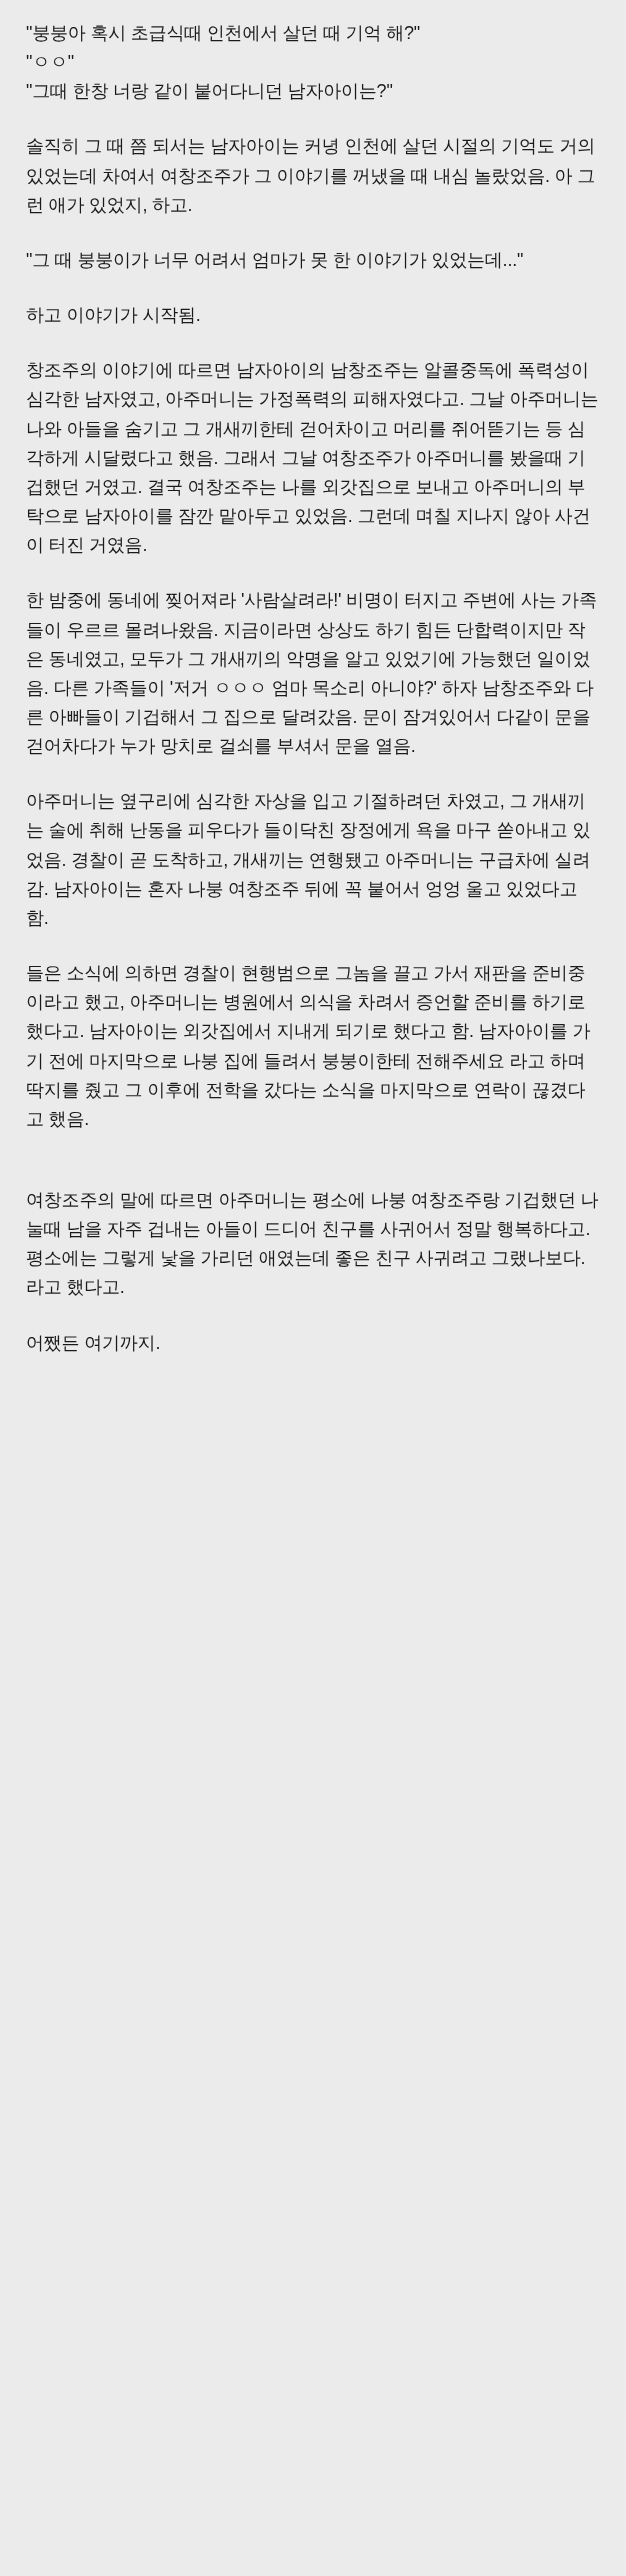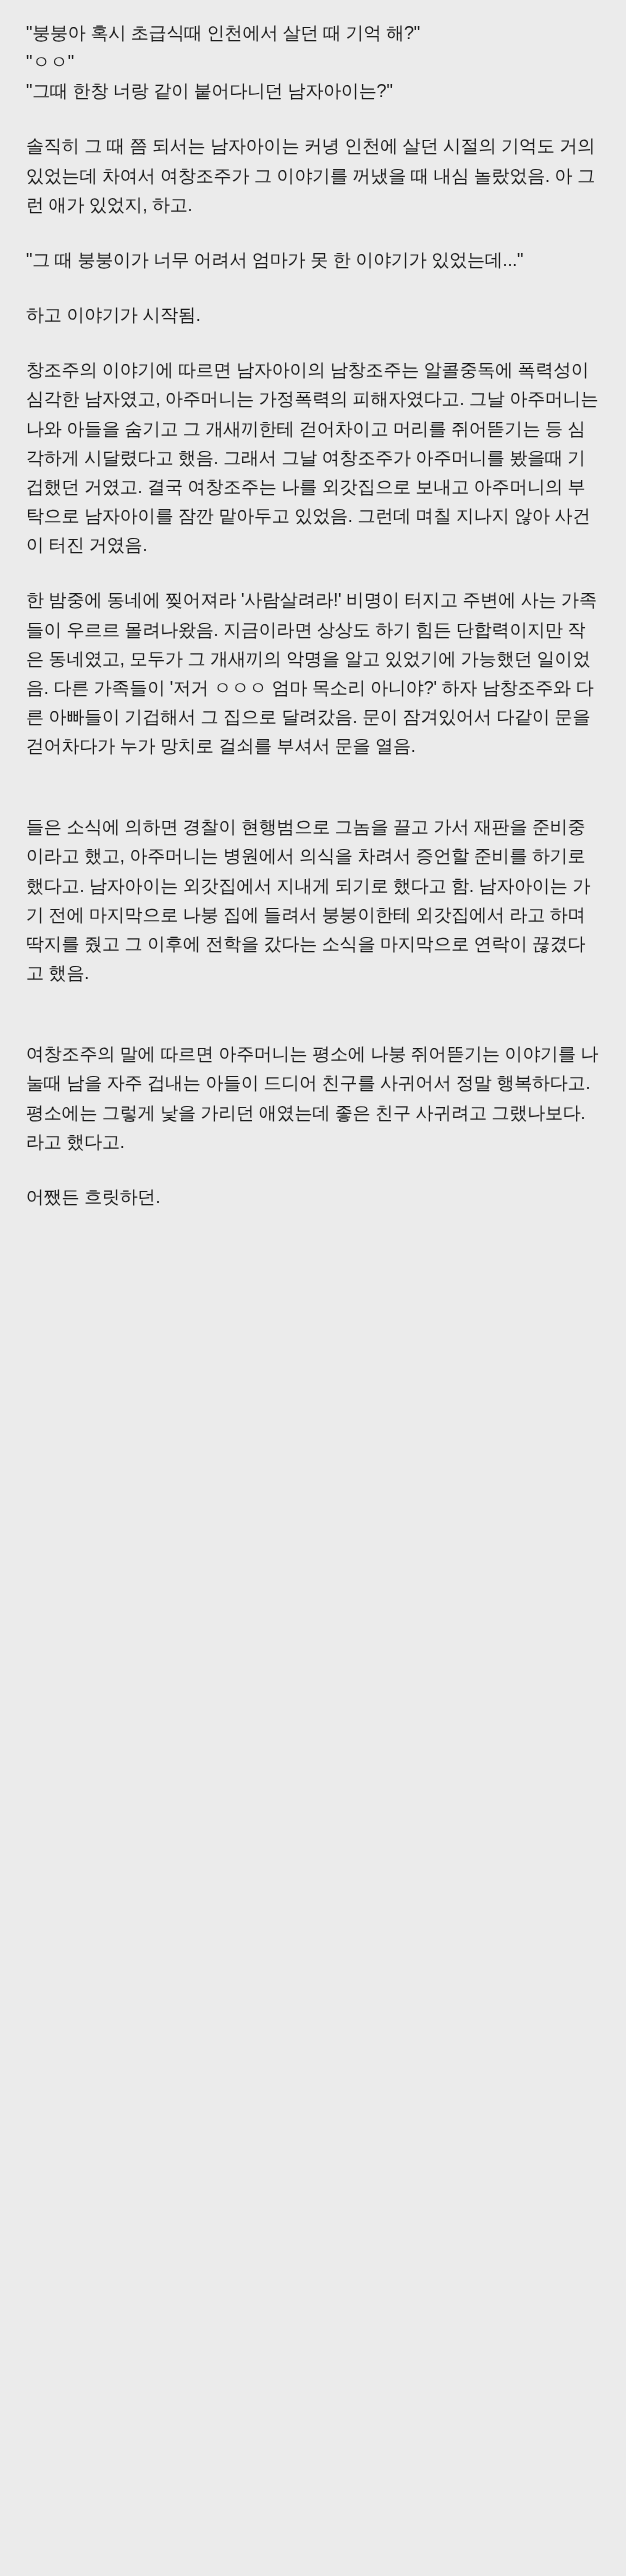--- a/index.html
+++ b/index.html
@@ -52,31 +52,32 @@
     <div class="spacer"></div>
     <div class="para">하고 이야기가 시작됨.</div>
 
     <div class="spacer"></div>
     <div class="para">창조주의 이야기에 따르면 남자아이의 남창조주는 알콜중독에 폭력성이 심각한 남자였고, 아주머니는 가정폭력의 피해자였다고. 그날 아주머니는 나와 아들을 숨기고 그 개새끼한테 걷어차이고 머리를 쥐어뜯기는 등 심각하게 시달렸다고 했음. 그래서 그날 여창조주가 아주머니를 봤을때 기겁했던 거였고. 결국 여창조주는 나를 외갓집으로 보내고 아주머니의 부탁으로 남자아이를 잠깐 맡아두고 있었음. 그런데 며칠 지나지 않아 사건이 터진 거였음.</div>
 
     <div class="spacer"></div>
     <div class="para">한 밤중에 동네에 찢어져라 '사람살려라!' 비명이 터지고 주변에 사는 가족들이 우르르 몰려나왔음. 지금이라면 상상도 하기 힘든 단합력이지만 작은 동네였고, 모두가 그 개새끼의 악명을 알고 있었기에 가능했던 일이었음. 다른 가족들이 '저거 ㅇㅇㅇ 엄마 목소리 아니야?' 하자 남창조주와 다른 아빠들이 기겁해서 그 집으로 달려갔음. 문이 잠겨있어서 다같이 문을 걷어차다가 누가 망치로 걸쇠를 부셔서 문을 열음.</div>
 
     <div class="spacer"></div>
+    <div class="para">아주머니는 옆구리에 심각한 자상을 입고 기절하려던 차였고, 그 개새끼는 술에 취해 난동을 피우다가 들이닥친 장정에게 욕을 마구 쏟아내고 있었음. 경찰이 곧 도착하고, 개새끼는 연행됐고 아주머니는 구급차에 실려감. 남자아이는 혼자 나붕 여창조주 뒤에 꼭 붙어서 엉엉 울고 있었다고 함.</div>
 
     <div class="spacer"></div>
-    <div class="para">들은 소식에 의하면 경찰이 현행범으로 그놈을 끌고 가서 재판을 준비중이라고 했고, 아주머니는 병원에서 의식을 차려서 증언할 준비를 하기로 했다고. 남자아이는 외갓집에서 지내게 되기로 했다고 함. 남자아이는 가기 전에 마지막으로 나붕 집에 들려서 붕붕이한테 외갓집에서 라고 하며 딱지를 줬고 그 이후에 전학을 갔다는 소식을 마지막으로 연락이 끊겼다고 했음.</div>
+    <div class="para">들은 소식에 의하면 경찰이 현행범으로 그놈을 끌고 가서 재판을 준비중이라고 했고, 아주머니는 병원에서 의식을 차려서 증언할 준비를 하기로 했다고. 남자아이는 외갓집에서 지내게 되기로 했다고 함. 남자아이를 가기 전에 마지막으로 나붕 집에 들려서 붕붕이한테 전해주세요 라고 하며 딱지를 줬고 그 이후에 전학을 갔다는 소식을 마지막으로 연락이 끊겼다고 했음.</div>
 
     <div class="spacer"></div>
 
     <div class="spacer"></div>
-    <div class="para">여창조주의 말에 따르면 아주머니는 평소에 나붕 쥐어뜯기는 이야기를 나눌때 남을 자주 겁내는 아들이 드디어 친구를 사귀어서 정말 행복하다고. 평소에는 그렇게 낯을 가리던 애였는데 좋은 친구 사귀려고 그랬나보다. 라고 했다고.</div>
+    <div class="para">여창조주의 말에 따르면 아주머니는 평소에 나붕 여창조주랑 기겁했던 나눌때 남을 자주 겁내는 아들이 드디어 친구를 사귀어서 정말 행복하다고. 평소에는 그렇게 낯을 가리던 애였는데 좋은 친구 사귀려고 그랬나보다. 라고 했다고.</div>
 
     <div class="spacer"></div>
-    <div class="para">어쨌든 흐릿하던.</div>
+    <div class="para">어쨌든 여기까지.</div>
 
     <div class="spacer"></div>
 
     <div class="spacer"></div>
 
   </div>
 </div>
 
 
 </body></html>

